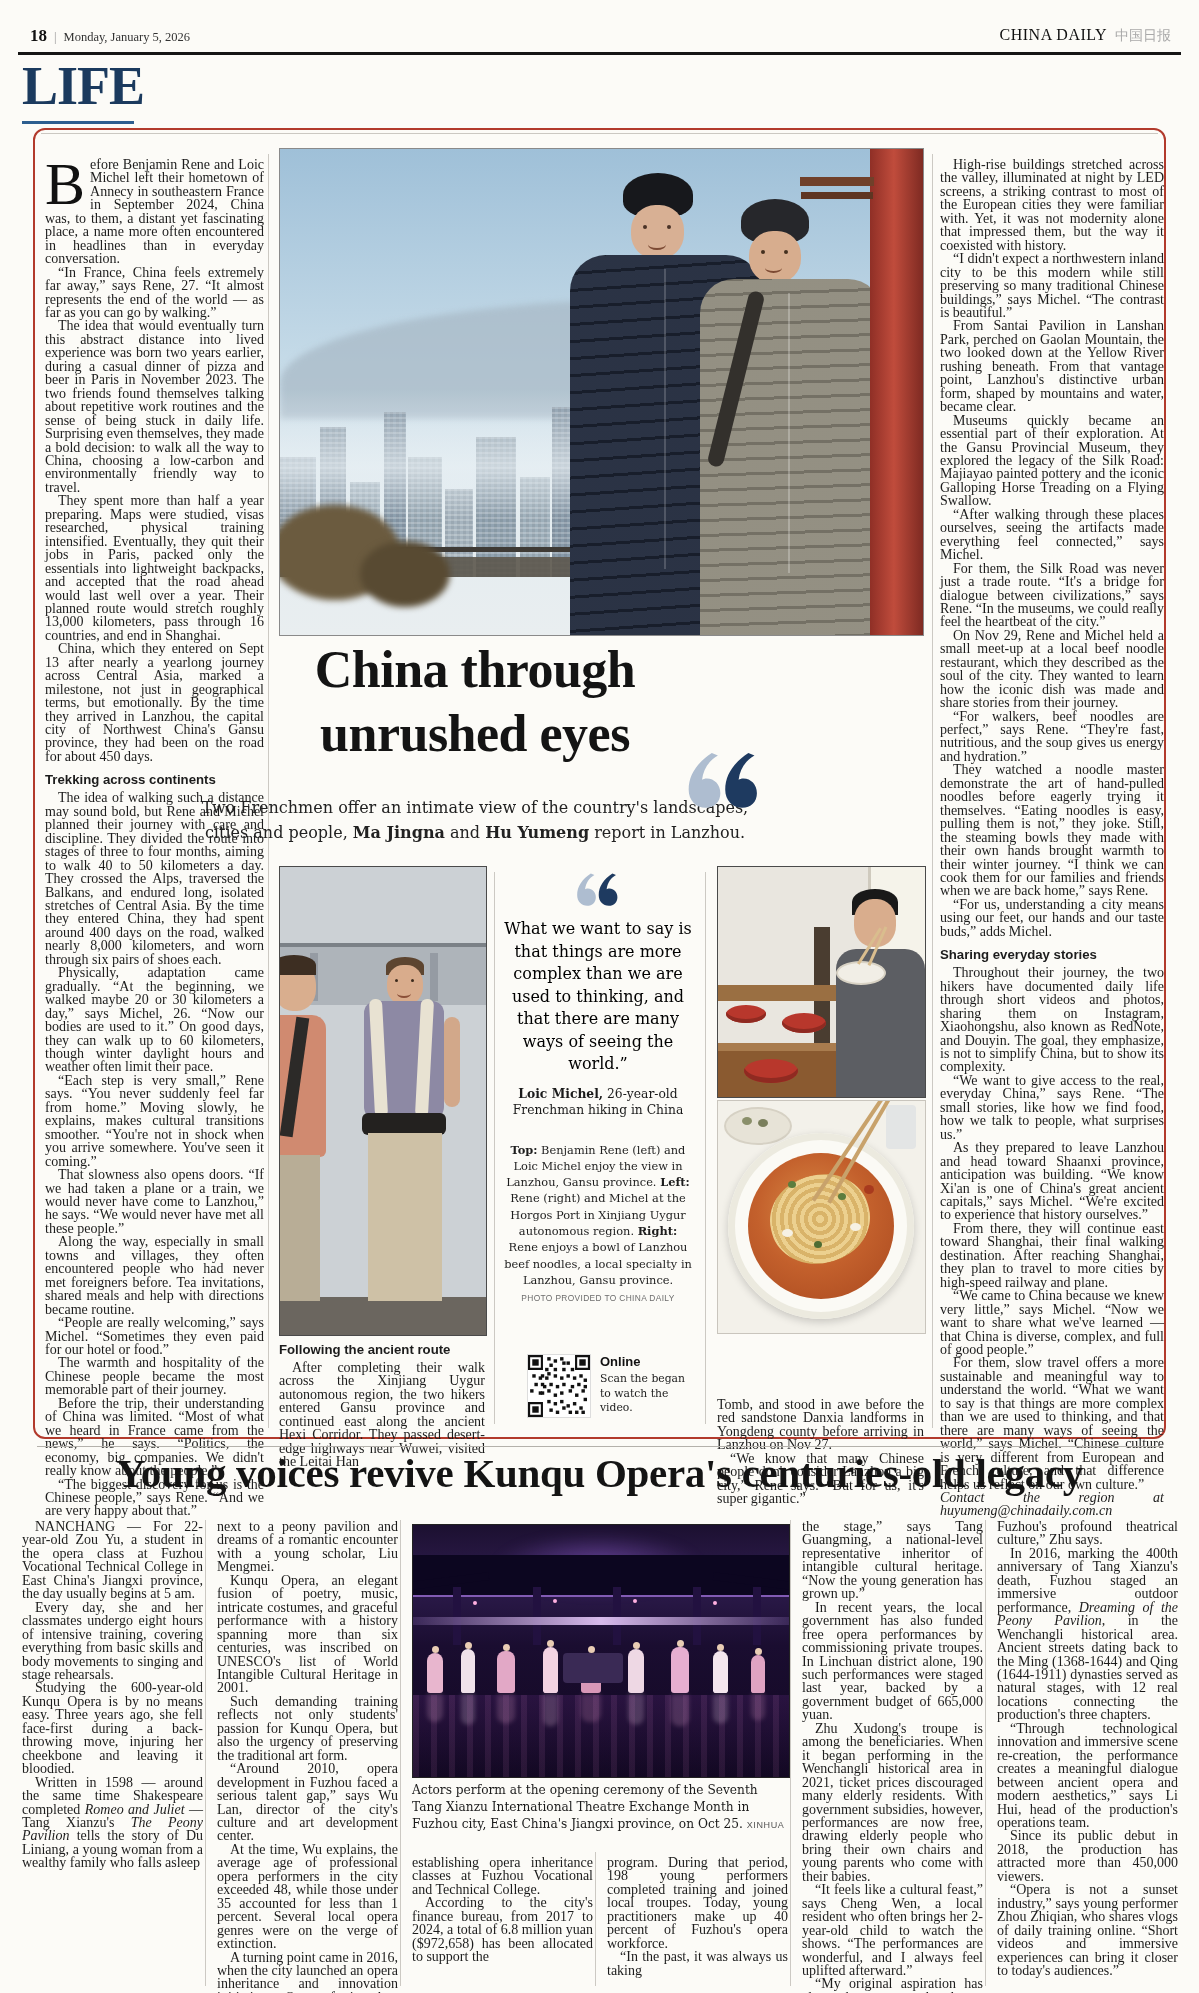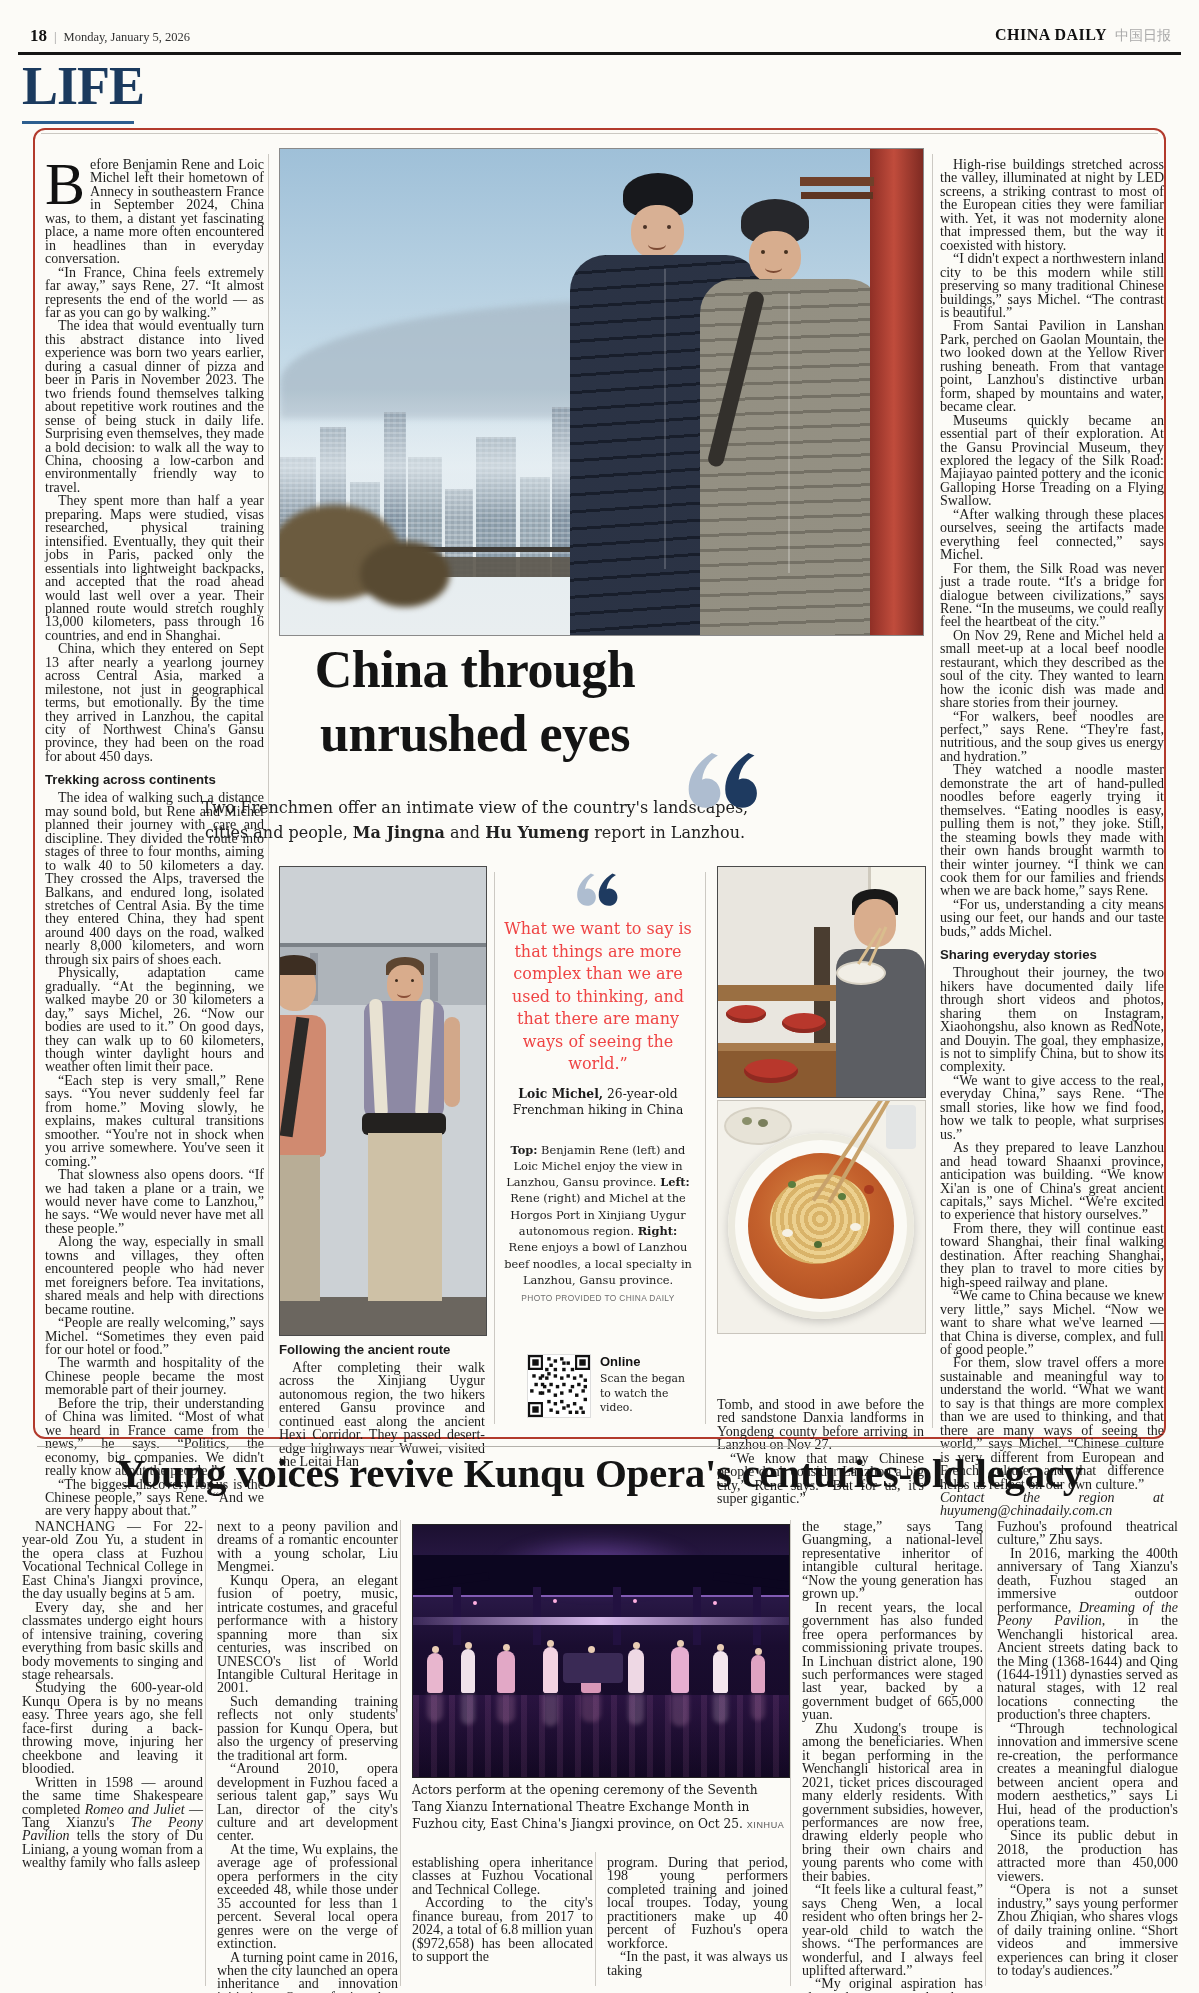--- a/index.html
+++ b/index.html
@@ -4,21 +4,21 @@
 <style>
   html,body{margin:0;padding:0}
   body{width:1199px;height:1993px;position:relative;background:#fcfbf7;color:#1c1c1c;
        font-family:"Liberation Serif",serif;overflow:hidden}
   .abs{position:absolute}
   
   .hdr-left{position:absolute;left:30px;top:26px;display:flex;align-items:baseline;font-size:12.5px;color:#333}
   .pgnum{font-weight:bold;font-size:17px;color:#111}
   .hdr-sep{margin:0 7px;color:#999}
   .hdr-right{position:absolute;right:28px;top:26px;display:flex;align-items:baseline}
-  .brand{font-weight:bold;font-size:16px;letter-spacing:.5px;color:#111}
+  .brand{font-weight:normal;font-size:16px;letter-spacing:.5px;color:#111}
   .brand-cn{margin-left:8px;font-size:14px;color:#a9a9a9;font-family:"DejaVu Sans",sans-serif}
   .toprule{position:absolute;left:18px;top:52px;width:1163px;height:3px;background:#151515}
   .section-title{position:absolute;left:22px;top:56px;font-size:54px;font-weight:bold;
        letter-spacing:-1px;color:#1b3a5e;line-height:60px}
   .section-underline{position:absolute;left:22px;top:121px;width:112px;height:3px;background:#2d5e8f}
   
   .mainbox{position:absolute;left:33px;top:128px;width:1129px;height:1307px;
        border:2.5px solid #b23a2c;border-radius:12px;background:transparent}
   .mainbox::before{content:"";position:absolute;left:6px;right:6px;top:3px;border-top:1px solid #cbc8c2}
   .grayline{position:absolute;left:37px;top:1446px;width:1126px;height:1px;background:#b4b1ab}
@@ -32,21 +32,21 @@
   .plist1 p:first-child::first-letter{float:left;font-size:60px;line-height:45px;padding:4px 5px 0 0;color:#111}
   .contact{font-style:italic;font-size:11.6px;line-height:14.5px;margin-top:14px;text-align:left;text-indent:0 !important}
   .vrule{position:absolute;width:1px;background:#ccc9c3}
   
   .headline{position:absolute;left:190px;top:508px;width:500px;text-align:center;
        font-weight:700;font-size:52px;line-height:64px;letter-spacing:-.5px;color:#141414}
   .deck{position:absolute;left:160px;top:666px;width:560px;text-align:center;
        font-family:"DejaVu Serif",serif;font-size:16px;line-height:24.5px;color:#222}
   
   .pqcol{position:absolute;left:468px;top:742px;width:190px;text-align:center;font-family:"DejaVu Serif",serif}
-  .pq-text{font-size:16px;line-height:22.5px;color:#ef4444;margin-top:6px}
+  .pq-text{font-size:16px;line-height:22.5px;color:#000000;margin-top:6px}
   .pq-attr{margin-top:10px;font-size:12.3px;line-height:16px;color:#1a1a1a}
   .pq-caption{margin-top:24px;font-size:11.4px;line-height:16.3px;color:#1d1d1d}
   .pq-credit{margin-top:5px;font-size:8.4px;letter-spacing:.35px;color:#6d6d6d;font-family:"Liberation Sans",sans-serif}
   .bigquote{position:absolute;left:650px;top:620px}
   
   .qrblock{position:absolute;left:492px;top:1224px;width:176px;display:flex;gap:9px}
   .online-t{font-family:"Liberation Sans",sans-serif;font-weight:bold;font-size:13px;color:#111}
   .online-s{font-family:"DejaVu Serif",serif;font-size:10.8px;line-height:14.5px;width:92px;margin-top:3px}
   
   .photo{position:absolute;overflow:hidden;background:#ddd}

